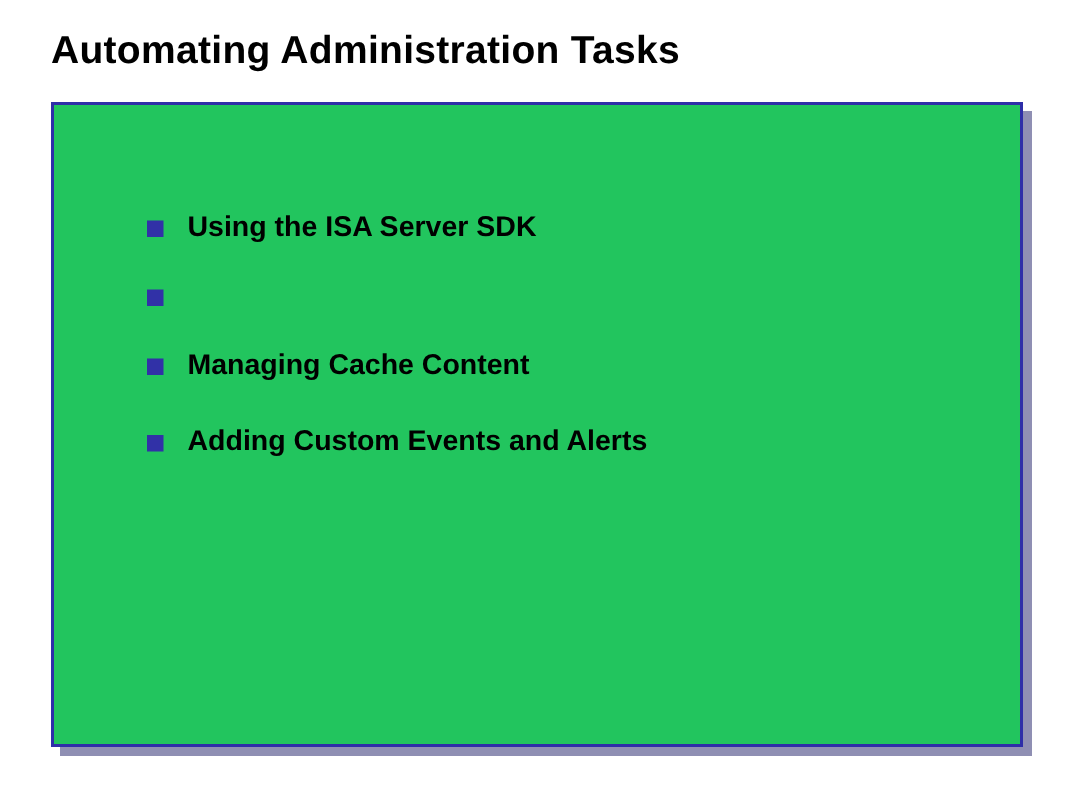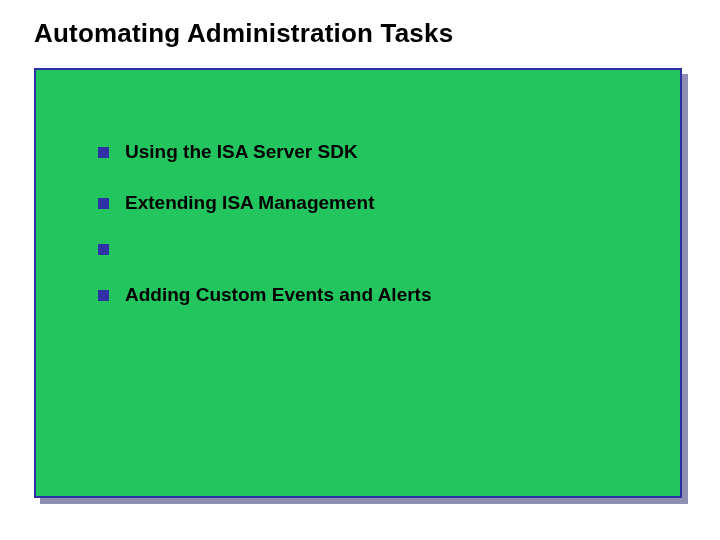--- a/index.html
+++ b/index.html
@@ -75,24 +75,24 @@
   <div class="title">Automating Administration Tasks</div>
   <div class="panel-shadow"></div>
   <div class="panel">
     <div class="list">
       <div class="item">
         <div class="bullet"></div>
         <div class="item-text">Using the ISA Server SDK</div>
       </div>
       <div class="item">
         <div class="bullet"></div>
-        <div class="item-text">Extending ISA Management</div>
       </div>
       <div class="item">
         <div class="bullet"></div>
+        <div class="item-text">Managing Cache Content</div>
       </div>
       <div class="item">
         <div class="bullet"></div>
         <div class="item-text">Adding Custom Events and Alerts</div>
       </div>
     </div>
   </div>
 </div>
 
 </body></html>

